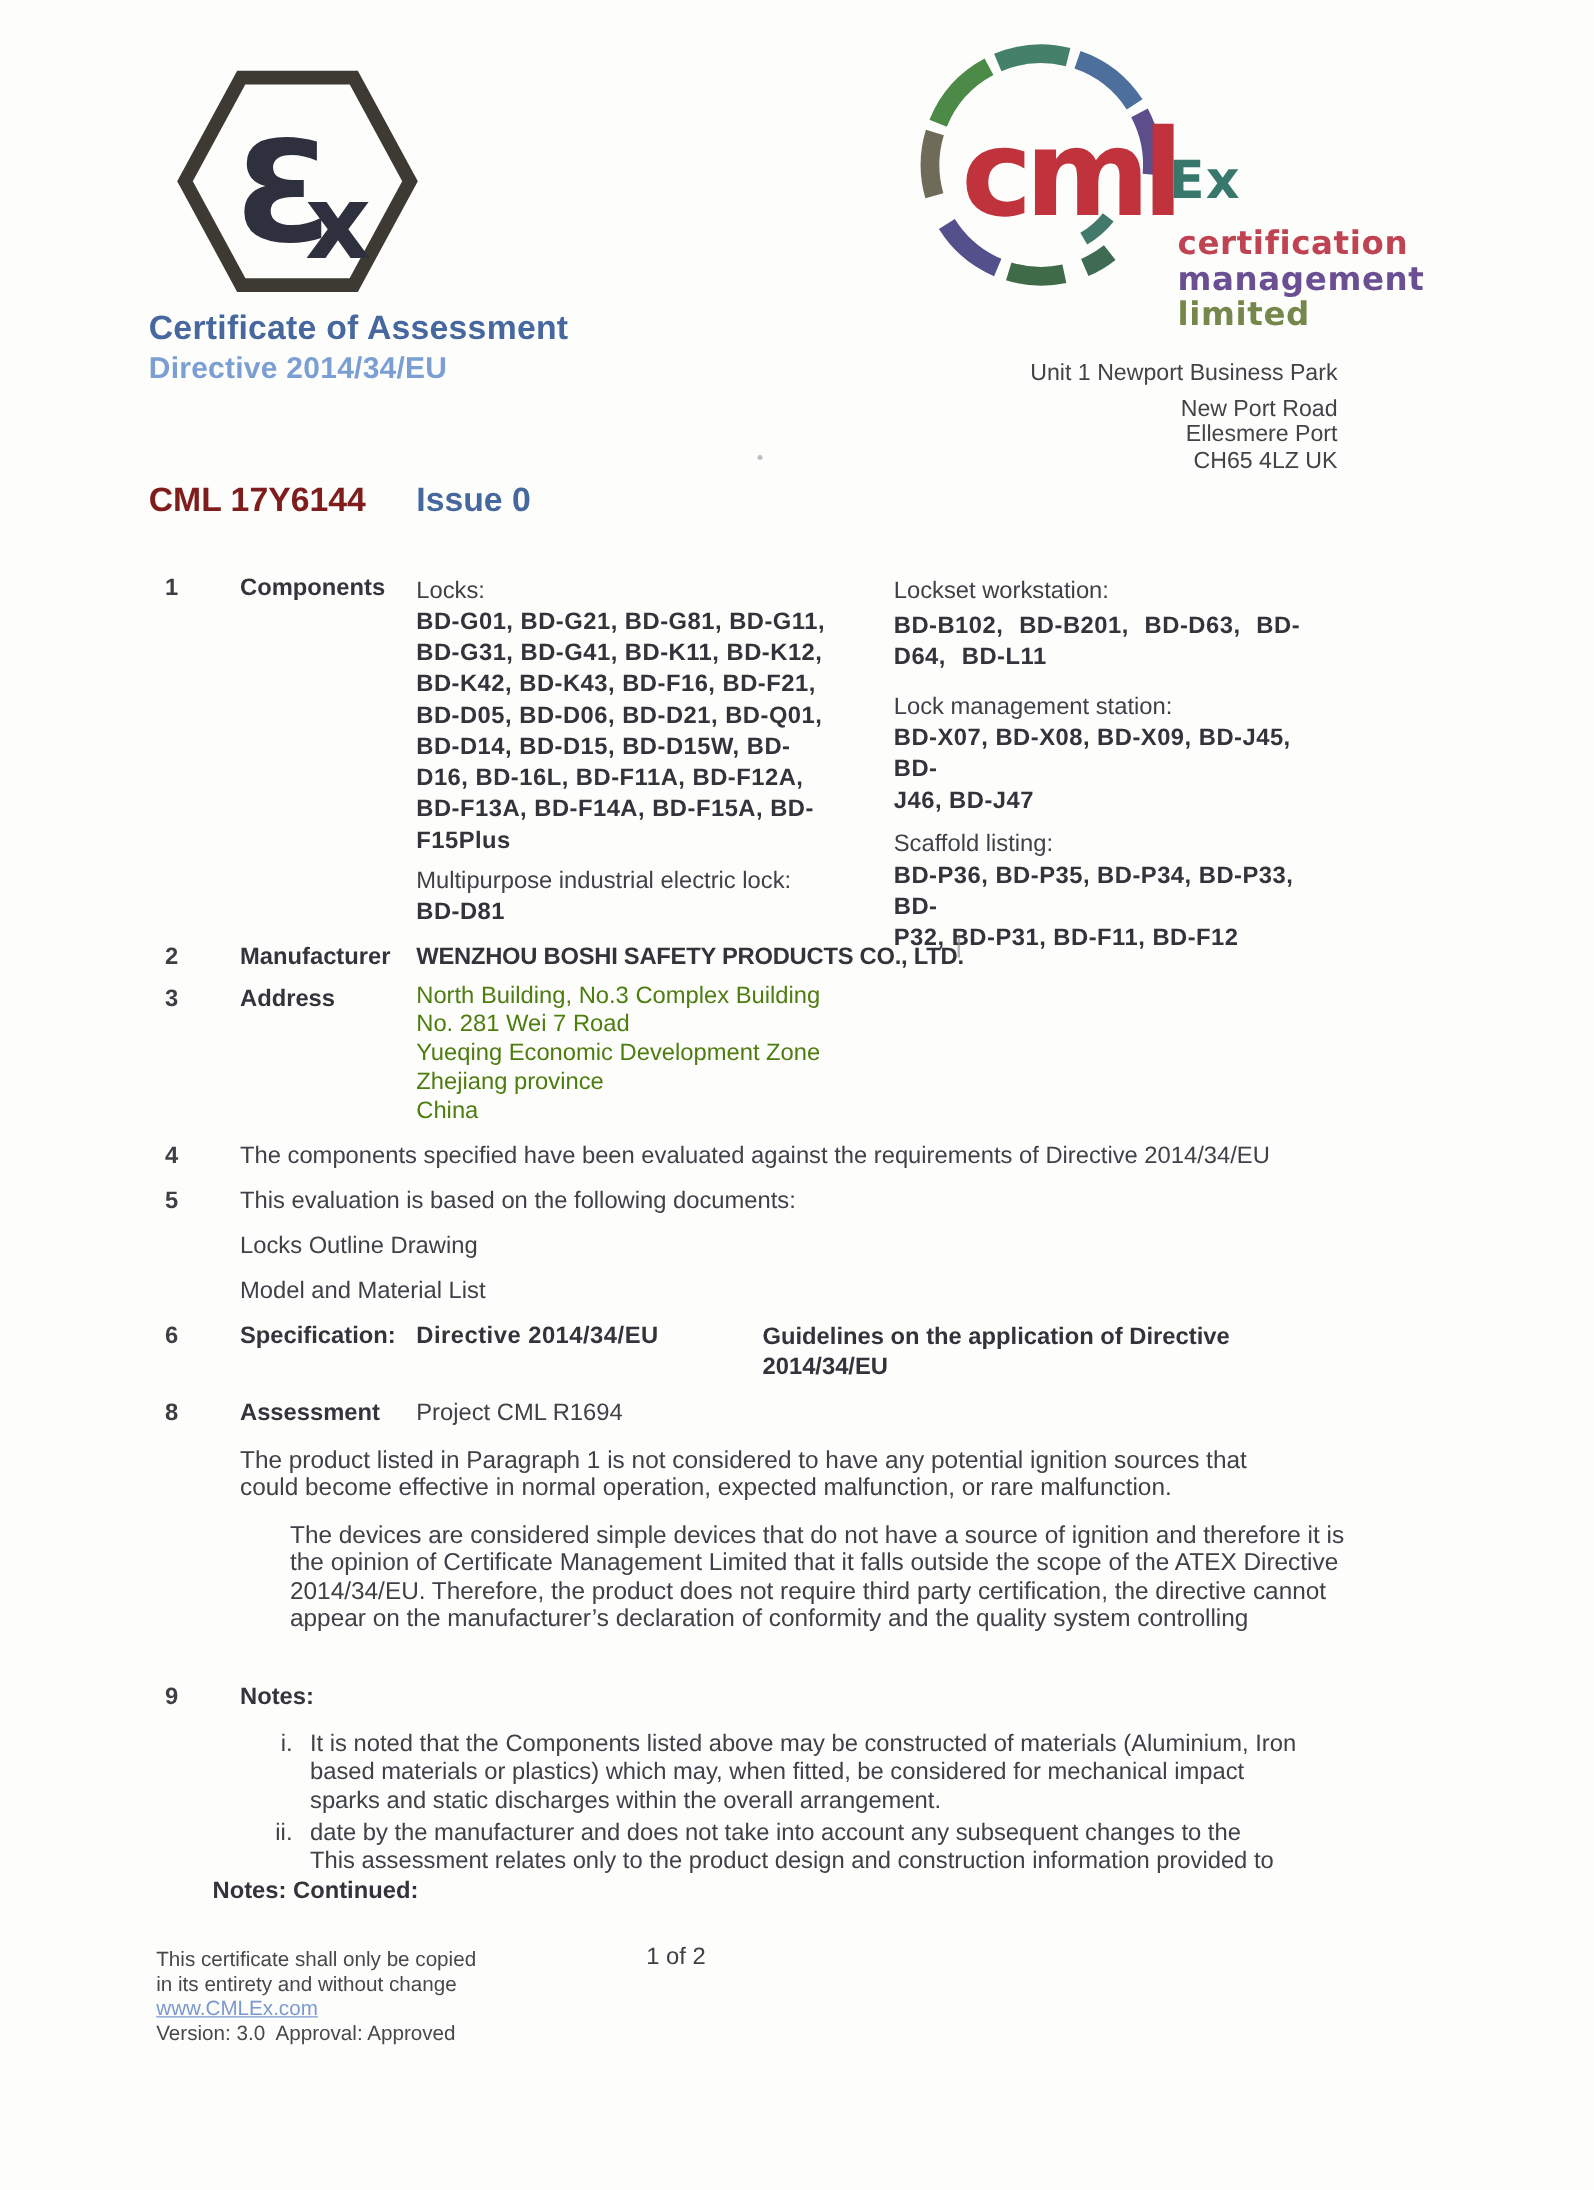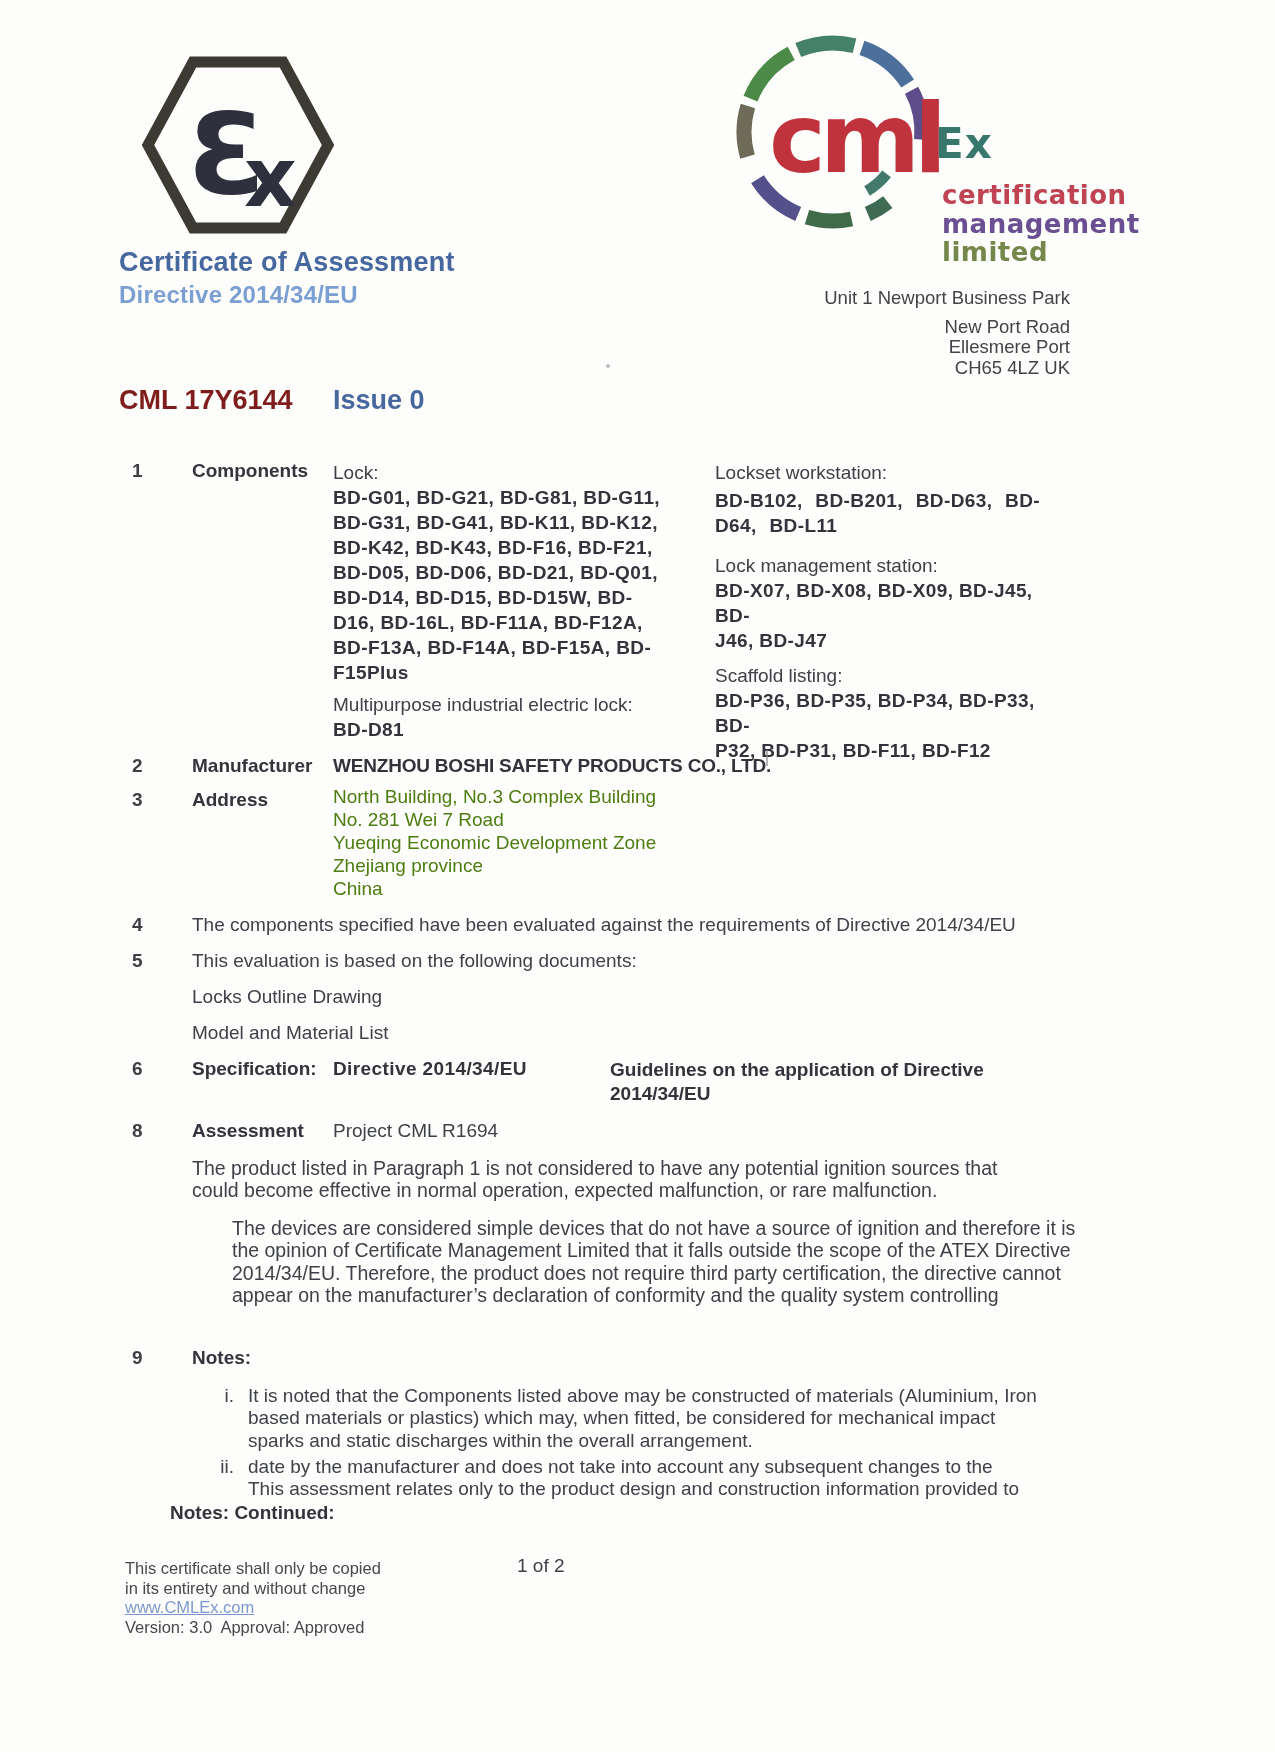--- a/index.html
+++ b/index.html
@@ -102,21 +102,21 @@
     <div>CH65 4LZ UK</div>
   </div>
 
   <div class="abs cert-no">CML 17Y6144</div>
   <div class="abs issue">Issue 0</div>
 
   <div class="abs num r-comp">1</div>
   <div class="abs lbl r-comp">Components</div>
 
   <div class="abs col-left r-comp">
-    <div class="txt">Lock:</div>
+    <div class="txt">Locks:</div>
     <div class="bold">BD-G01, BD-G21, BD-G81, BD-G11,</div>
     <div class="bold">BD-G31, BD-G41, BD-K11, BD-K12,</div>
     <div class="bold">BD-K42, BD-K43, BD-F16, BD-F21,</div>
     <div class="bold">BD-D05, BD-D06, BD-D21, BD-Q01,</div>
     <div class="bold">BD-D14, BD-D15, BD-D15W, BD-</div>
     <div class="bold">D16, BD-16L, BD-F11A, BD-F12A,</div>
     <div class="bold">BD-F13A, BD-F14A, BD-F15A, BD-</div>
     <div class="bold">F15Plus</div>
     <div class="txt elec-h">Multipurpose industrial electric lock:</div>
     <div class="bold">BD-D81</div>

